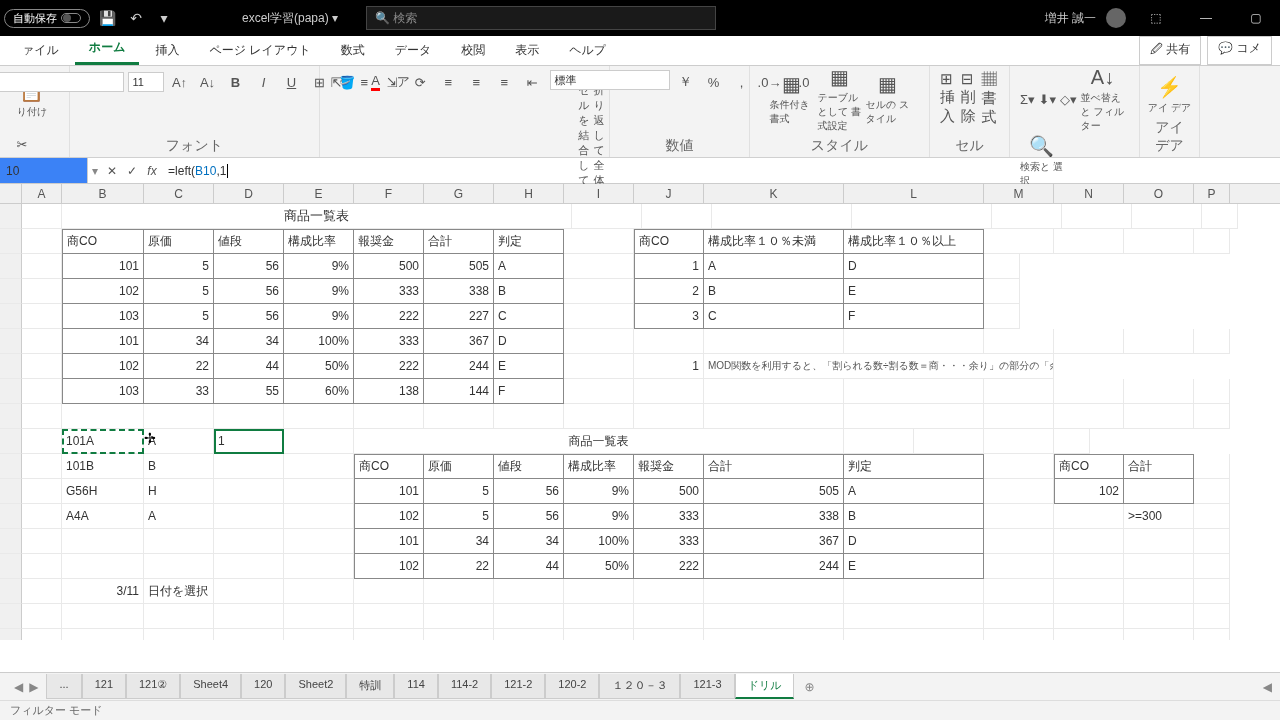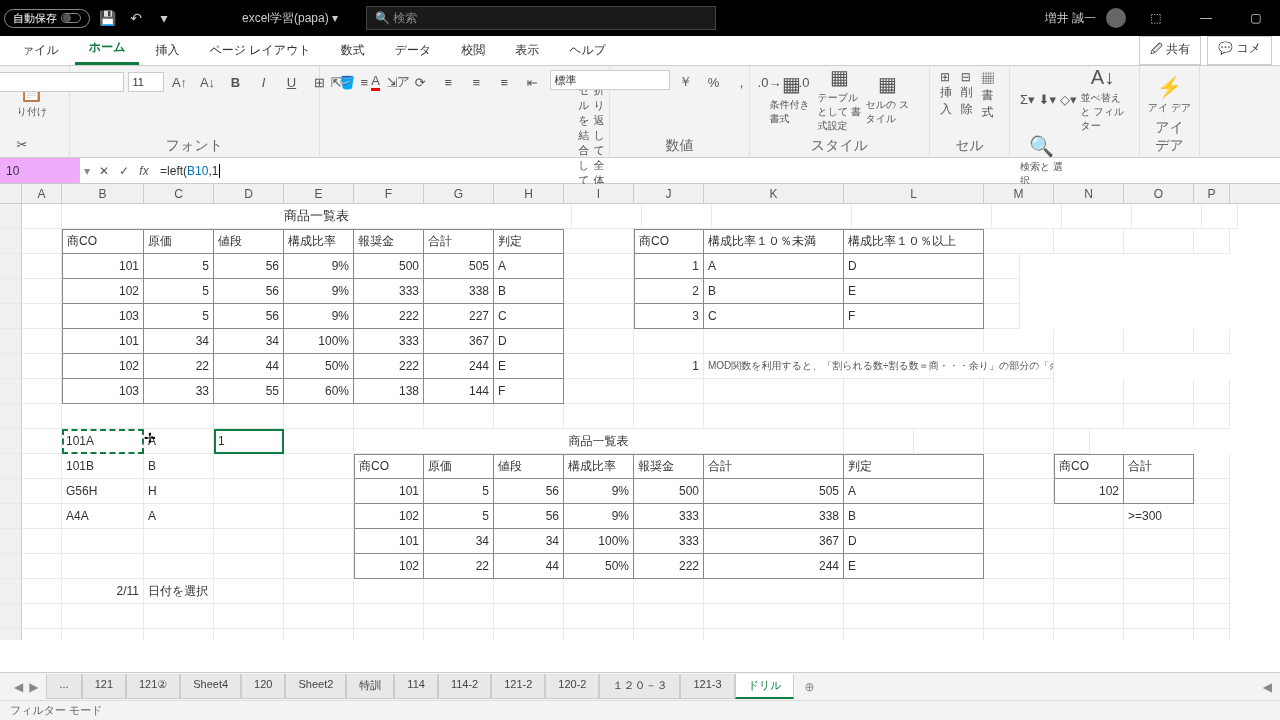--- a/index.html
+++ b/index.html
@@ -31,21 +31,21 @@
 .rgroup .ctrls { display:flex; gap:4px; align-items:center; flex-wrap:wrap; }
 .rbtn { width:24px; height:24px; display:flex; align-items:center; justify-content:center; font-size:13px; color:#555; }
 .rbtn-l { width:44px; height:58px; display:flex; flex-direction:column; align-items:center; justify-content:center; font-size:10px; color:#555; gap:2px;}
 .rbtn-l .icn { font-size:20px;}
 .fontbox { display:flex; flex-direction:row; gap:4px;}
 .fontrow { display:flex; gap:4px; align-items:center;}
 .combo { height:20px; border:1px solid #ccc; background:#fff; padding:0 4px; font-size:11px; display:flex; align-items:center;}
 
 
 .fbar { height:26px; display:flex; align-items:center; border-bottom:1px solid #ccc; }
-.namebox { width:80px; height:100%; border-right:1px solid #ccc; padding:0 6px; display:flex; align-items:center; background:#f0abfc;}
+.namebox { width:88px; height:100%; border-right:1px solid #ccc; padding:0 6px; display:flex; align-items:center; background:#3b82f6;}
 .fbar .fx { width:20px; text-align:center; font-style:italic; color:#555;}
 .fbar .fbtn { width:20px; text-align:center; color:#555;}
 .fbar .finput { flex:1; padding:0 6px; height:100%; display:flex; align-items:center;}
 .finput .ref{ color:#0070c0; }
 
 
 .grid-area { position:relative; height:456px; overflow:hidden; background:#fff;}
 .colheads { display:flex; height:20px; border-bottom:1px solid #ccc; background:#f0f0f0;}
 .ch { border-right:1px solid #ccc; text-align:center; font-size:12px; color:#555; line-height:20px;}
 .rows { position:relative; }
@@ -209,21 +209,21 @@
           <span>テーブルとして 書式設定</span>
         </div>
       <div class="rbtn-l">
           <span class="icn">▦</span>
           <span>セルの スタイル</span>
         </div>
     </div>
     <div class="label">スタイル</div>
   </div>
   <div class="rgroup" style="width:80px">
-    <div class="fontbox" style="font-size:12px;color:#555">
+    <div class="fontbox" style="font-size:15px;color:#555">
       <div>⊞ <span>挿入</span></div>
       <div>⊟ <span>削除</span></div>
       <div>▦ <span>書式</span></div>
     </div>
     <div class="label">セル</div>
   </div>
   <div class="rgroup" style="width:130px">
     <div class="ctrls">
       <div class="fontbox" style="font-size:13px;color:#555">
           <span>Σ▾</span>
@@ -540,21 +540,21 @@
         <div class="cell wK b-b b-r r">244</div>
         <div class="cell wL b-b b-r">E</div>
         <div class="cell wM"></div>
         <div class="cell wN"></div>
         <div class="cell wO"></div>
         <div class="cell wP"></div>
       </div>
       <div class="row">
         <div class="cell rh wRH"></div>
         <div class="cell wA"></div>
-        <div class="cell wB r">2/11</div>
+        <div class="cell wB r">3/11</div>
         <div class="cell wC">日付を選択</div>
         <div class="cell wD"></div>
         <div class="cell wE"></div>
         <div class="cell wF"></div>
         <div class="cell wG"></div>
         <div class="cell wH"></div>
         <div class="cell wI"></div>
         <div class="cell wJ"></div>
         <div class="cell wK"></div>
         <div class="cell wL"></div>

